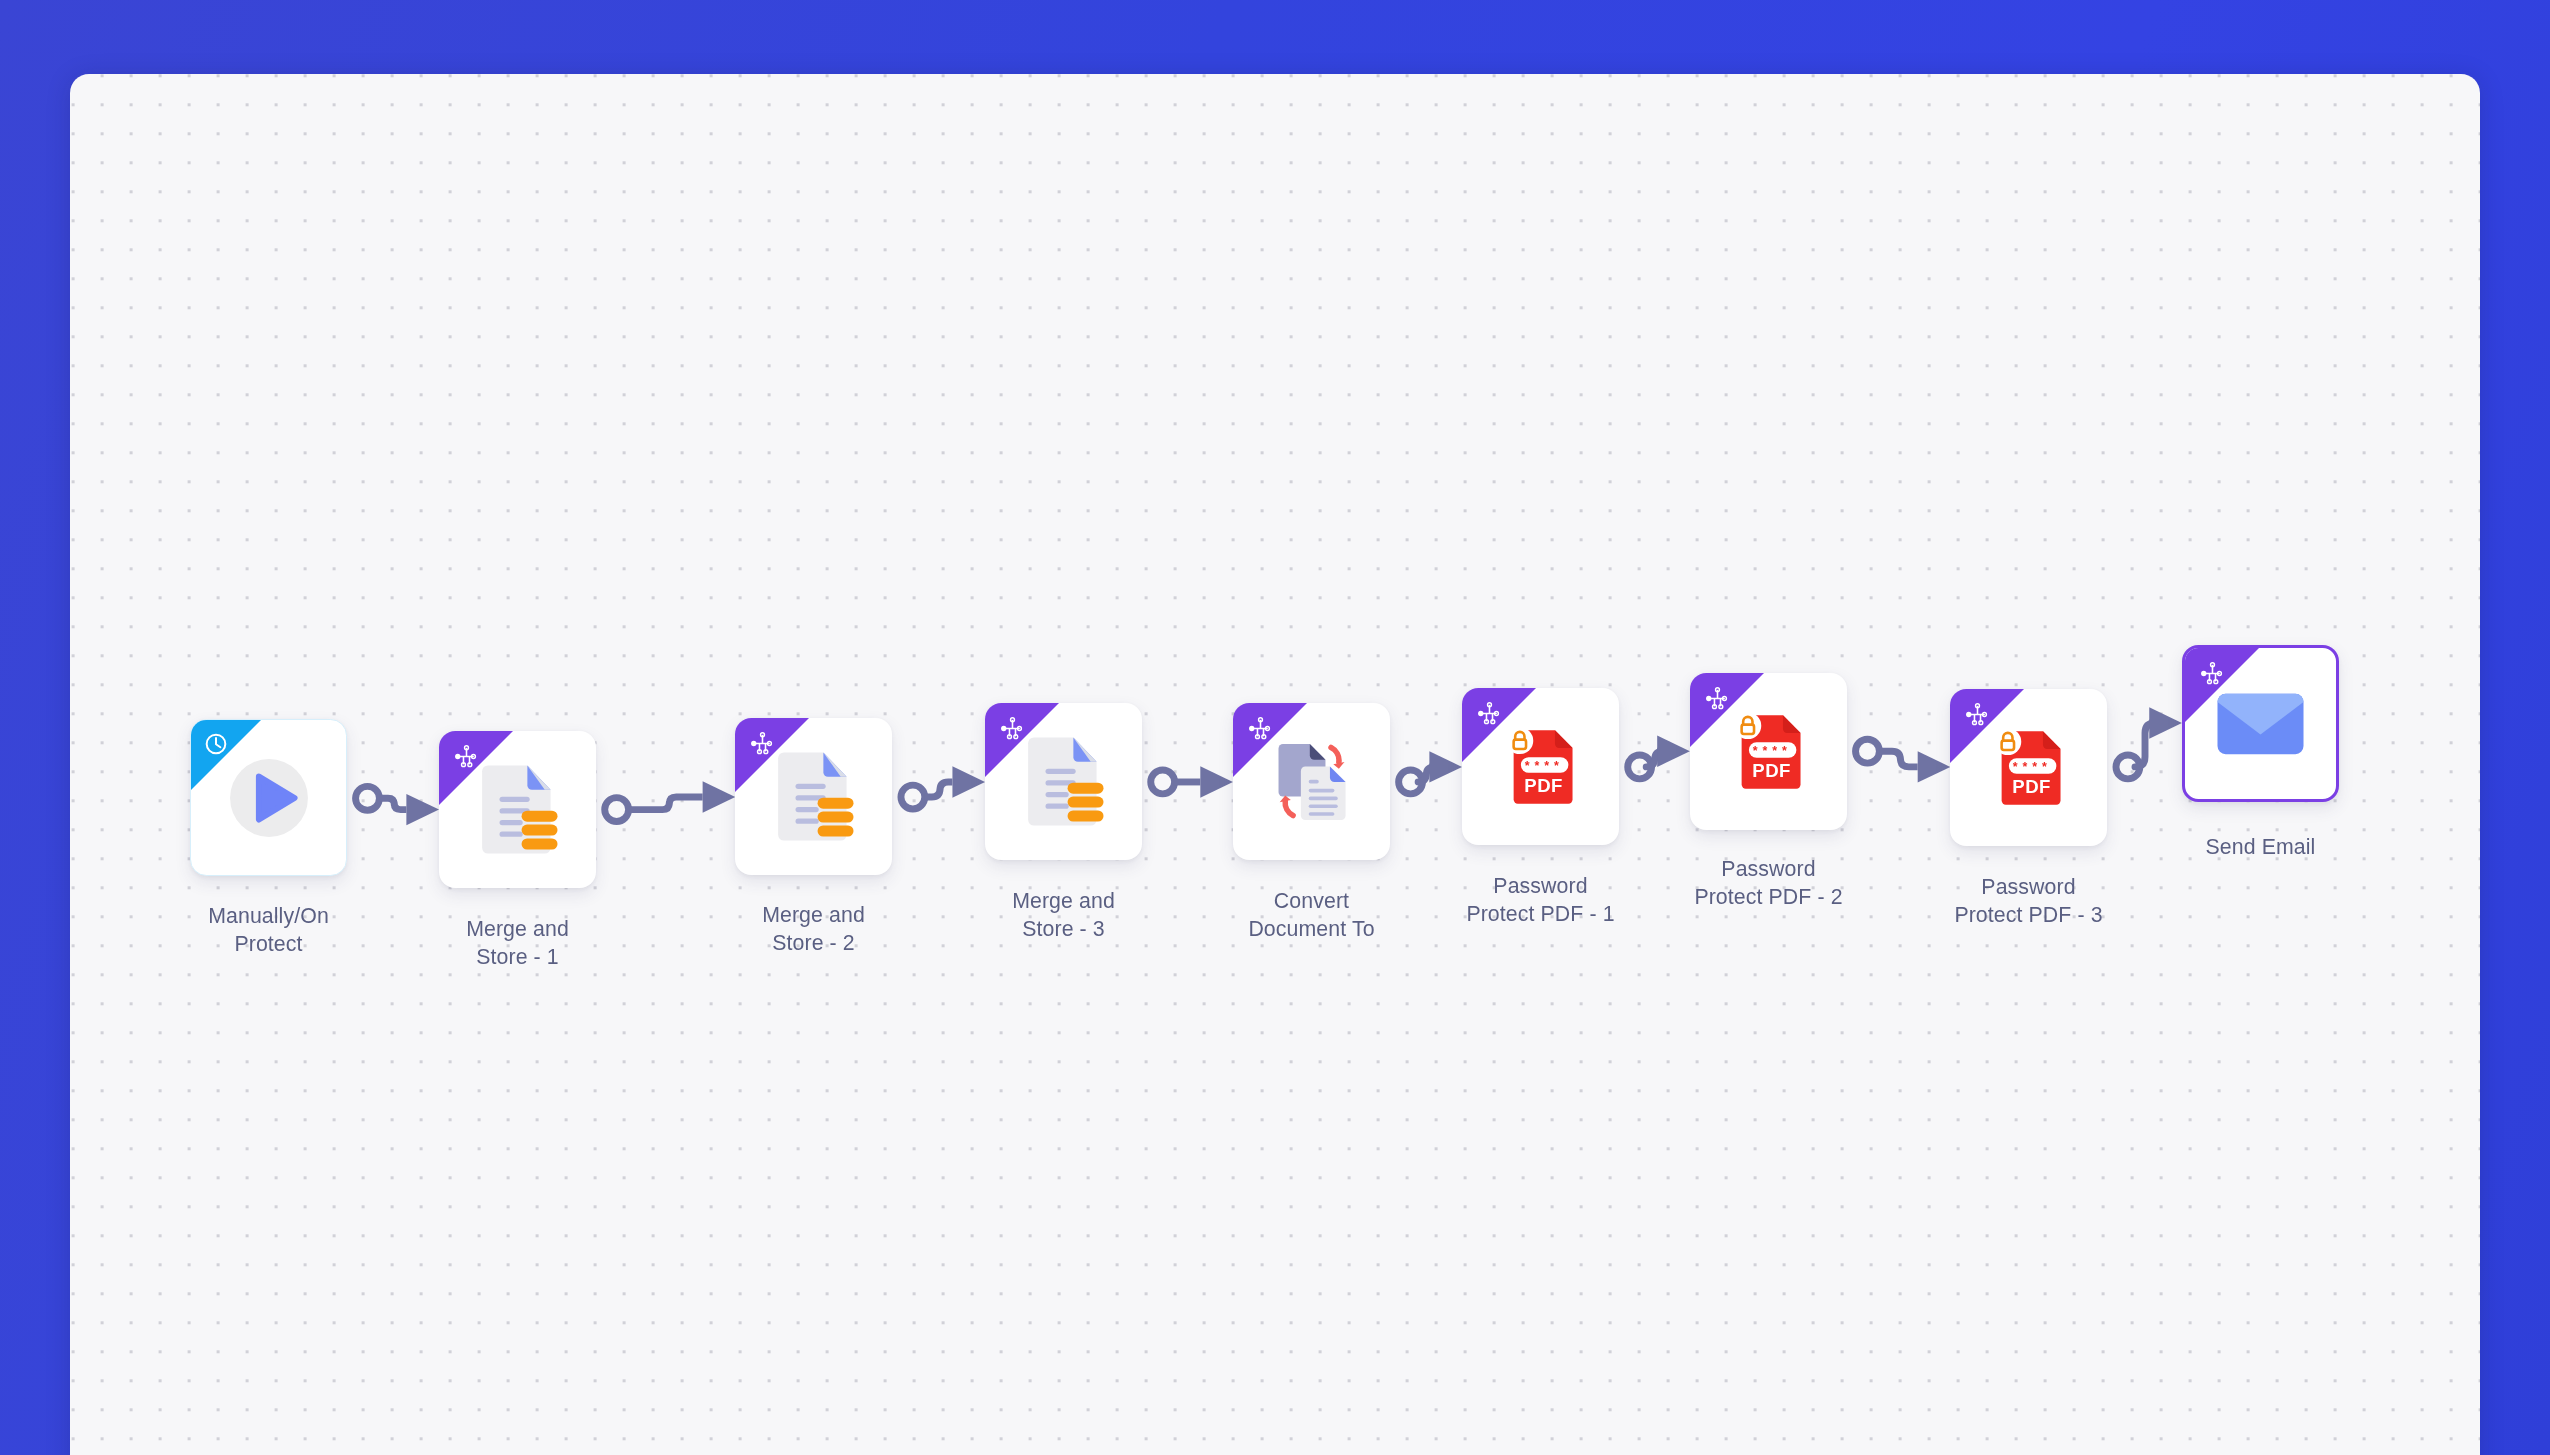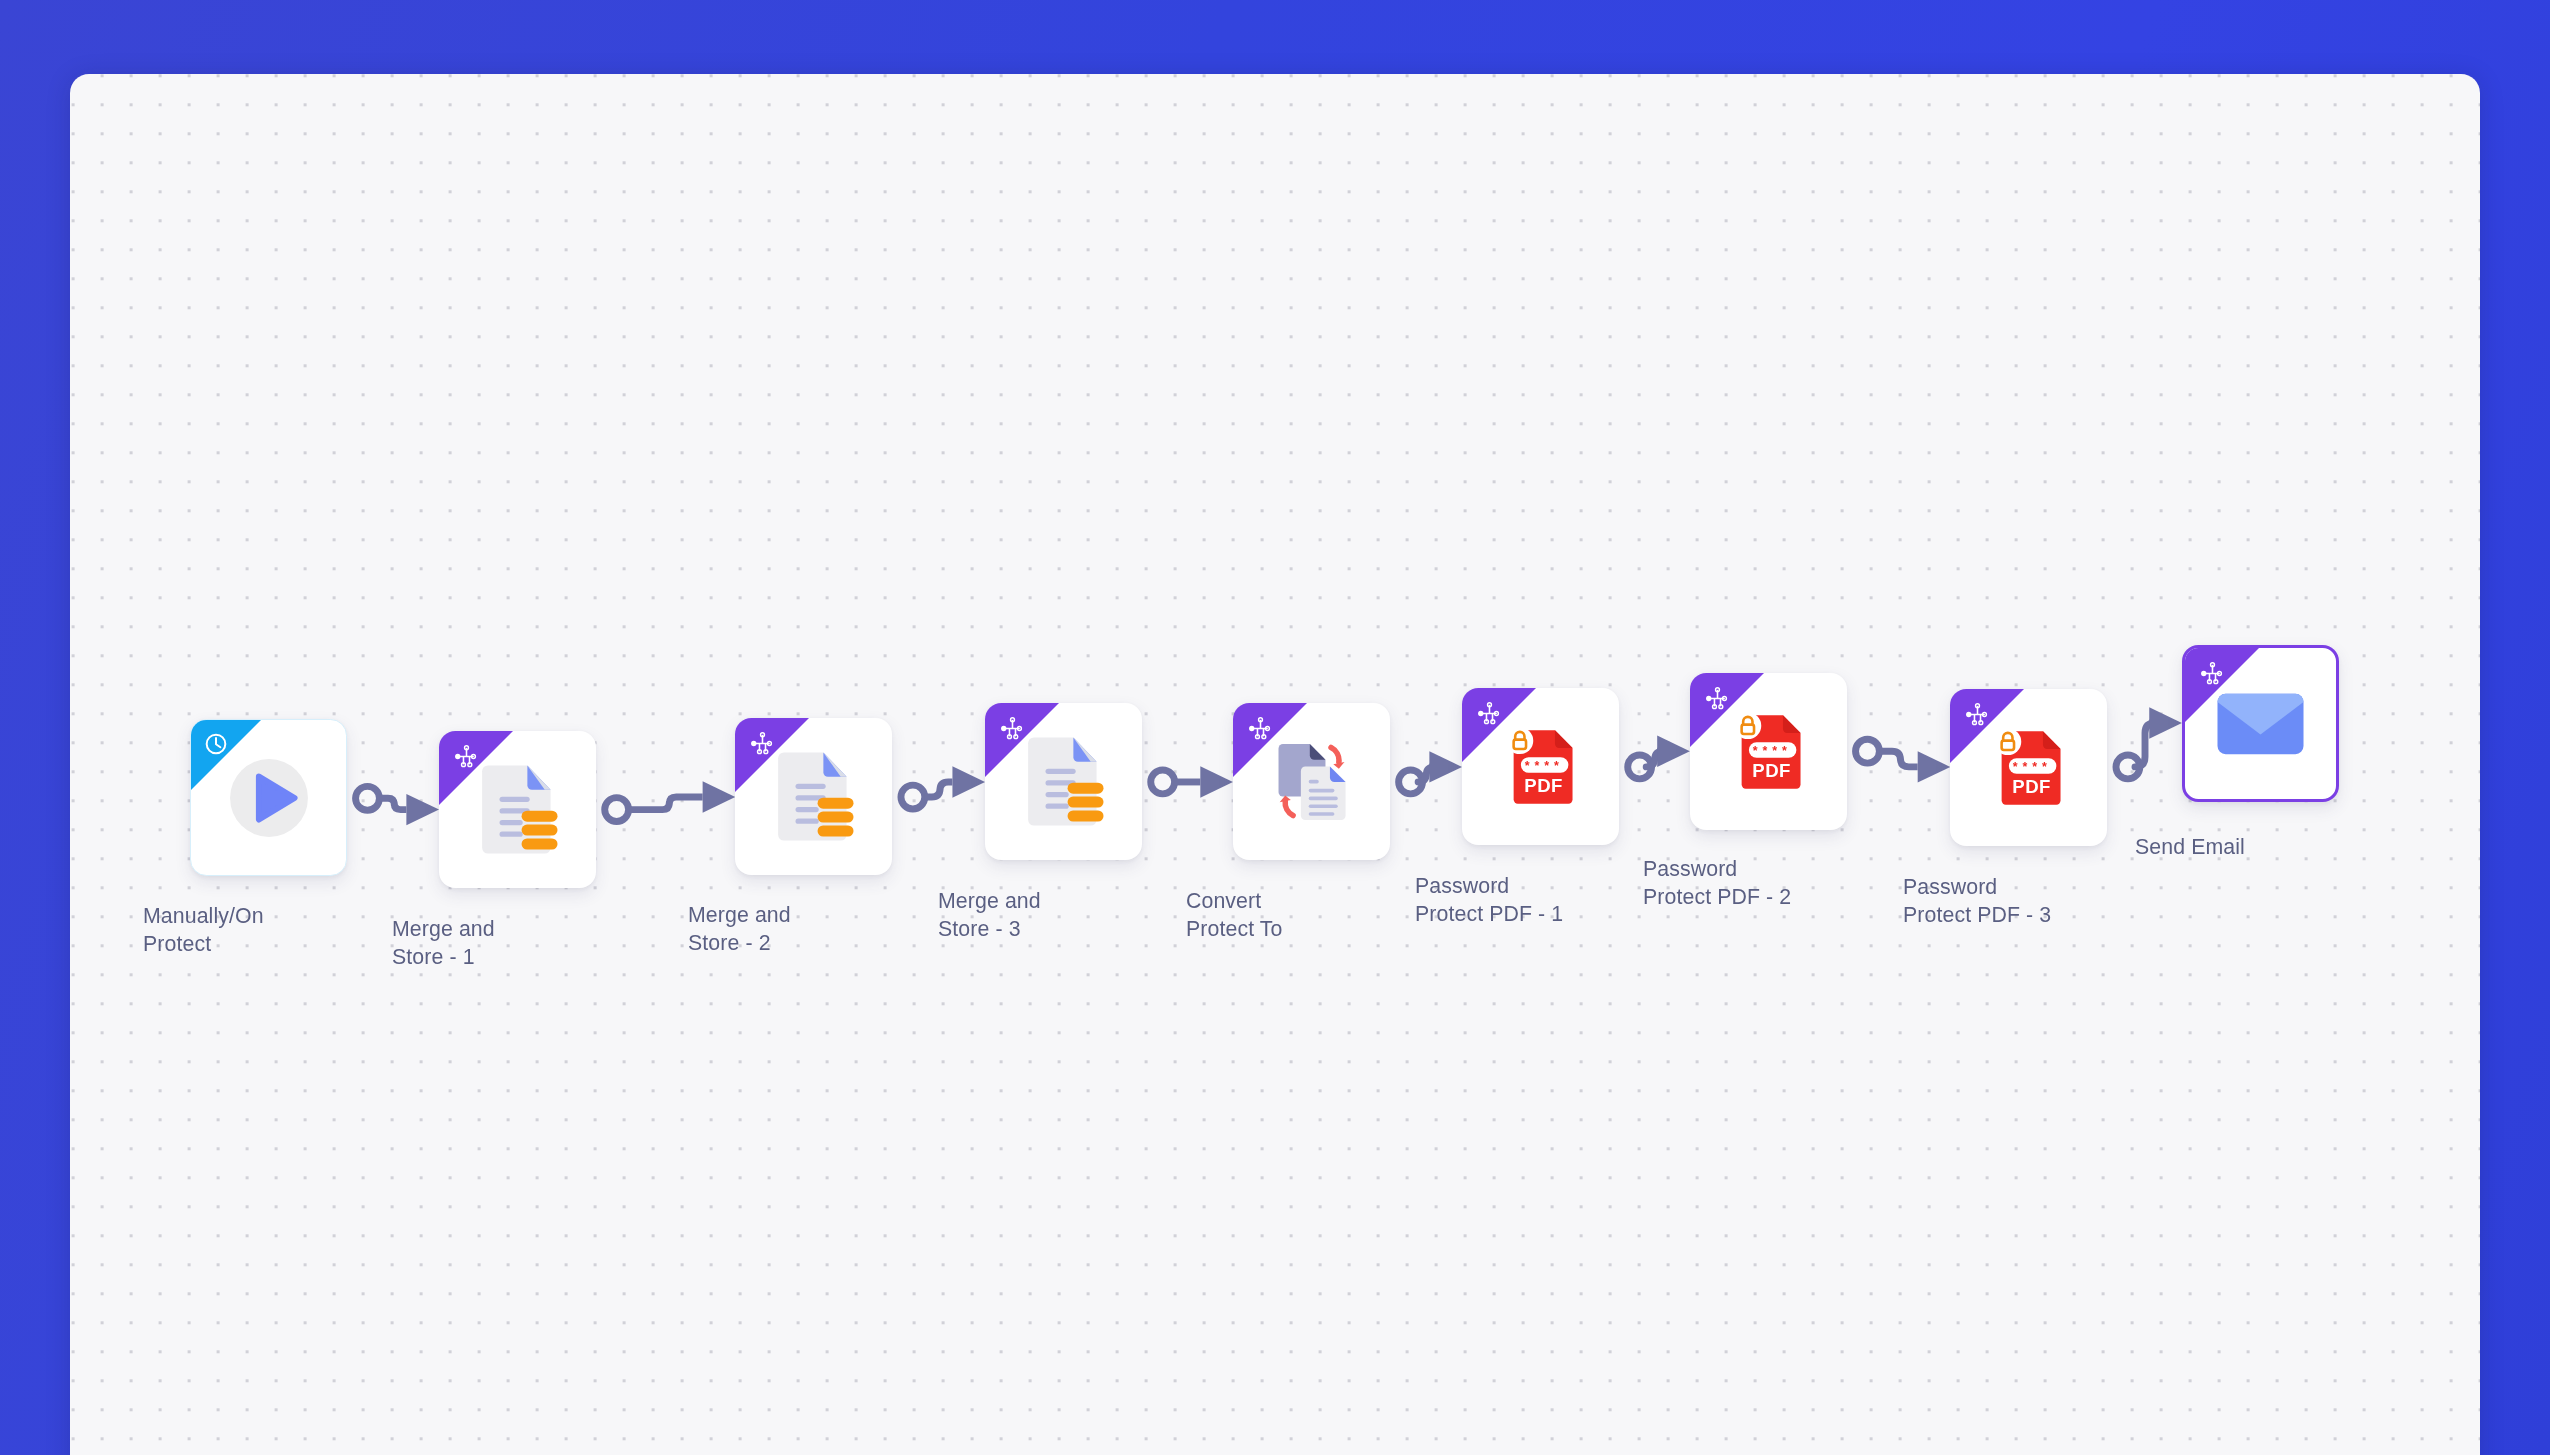--- a/index.html
+++ b/index.html
@@ -94,21 +94,21 @@
     left: 0; top: 0;
     width: 100%; height: 100%;
     display: flex;
     align-items: center;
     justify-content: center;
   }
 
   
   .node-label {
     position: absolute;
-    text-align: left;
+    text-align: center;
     font-size: 21.3px;
     line-height: 1.32;
     color: #5a5f82;
     font-family: "Liberation Sans", sans-serif;
     letter-spacing: 0.1px;
     white-space: pre-line;
     z-index: 3;
   }
 
   
@@ -283,21 +283,21 @@
               <rect x="80" y="126" width="52" height="6.5" rx="3.2" fill="#b9bddf"></rect>
               <rect x="80" y="140" width="46" height="6.5" rx="3.2" fill="#b9bddf"></rect>
               <path d="M120 24 a26 26 0 0 1 14 26" fill="none" stroke="#f4605a" stroke-width="10" stroke-linecap="round"></path>
               <path d="M124 54 L134 62 L144 50 Z" fill="#f4605a"></path>
               <path d="M52 146 a26 26 0 0 1-14-26" fill="none" stroke="#f4605a" stroke-width="10" stroke-linecap="round"></path>
               <path d="M48 118 L38 110 L28 122 Z" fill="#f4605a"></path>
             </svg>
           </div>
         </div>
         <div class="node-label" style="left: 1116px; top: 813px; width: 251px;">Convert
-Protect To</div>
+Document To</div>
         <div class="node" style="left: 1392px; top: 614px;">
           <div class="corner"></div>
           <div class="corner-icon"><svg viewBox="0 0 48 48" width="100%" height="100%">
               <path d="M13 24 H35 M24 24 V11 M29 24 V36 M19 24 V36" fill="none" stroke="#ffffff" stroke-width="2.6" stroke-linecap="round"></path>
               <circle cx="9.5" cy="24" r="4.4" fill="#ffffff"></circle>
               <circle cx="24" cy="9.5" r="3.2" fill="none" stroke="#ffffff" stroke-width="2.4"></circle>
               <circle cx="35.5" cy="24" r="3.2" fill="none" stroke="#ffffff" stroke-width="2.4"></circle>
               <circle cx="19" cy="37.5" r="3.2" fill="none" stroke="#ffffff" stroke-width="2.4"></circle>
               <circle cx="29.5" cy="37.5" r="3.2" fill="none" stroke="#ffffff" stroke-width="2.4"></circle>
             </svg></div>

